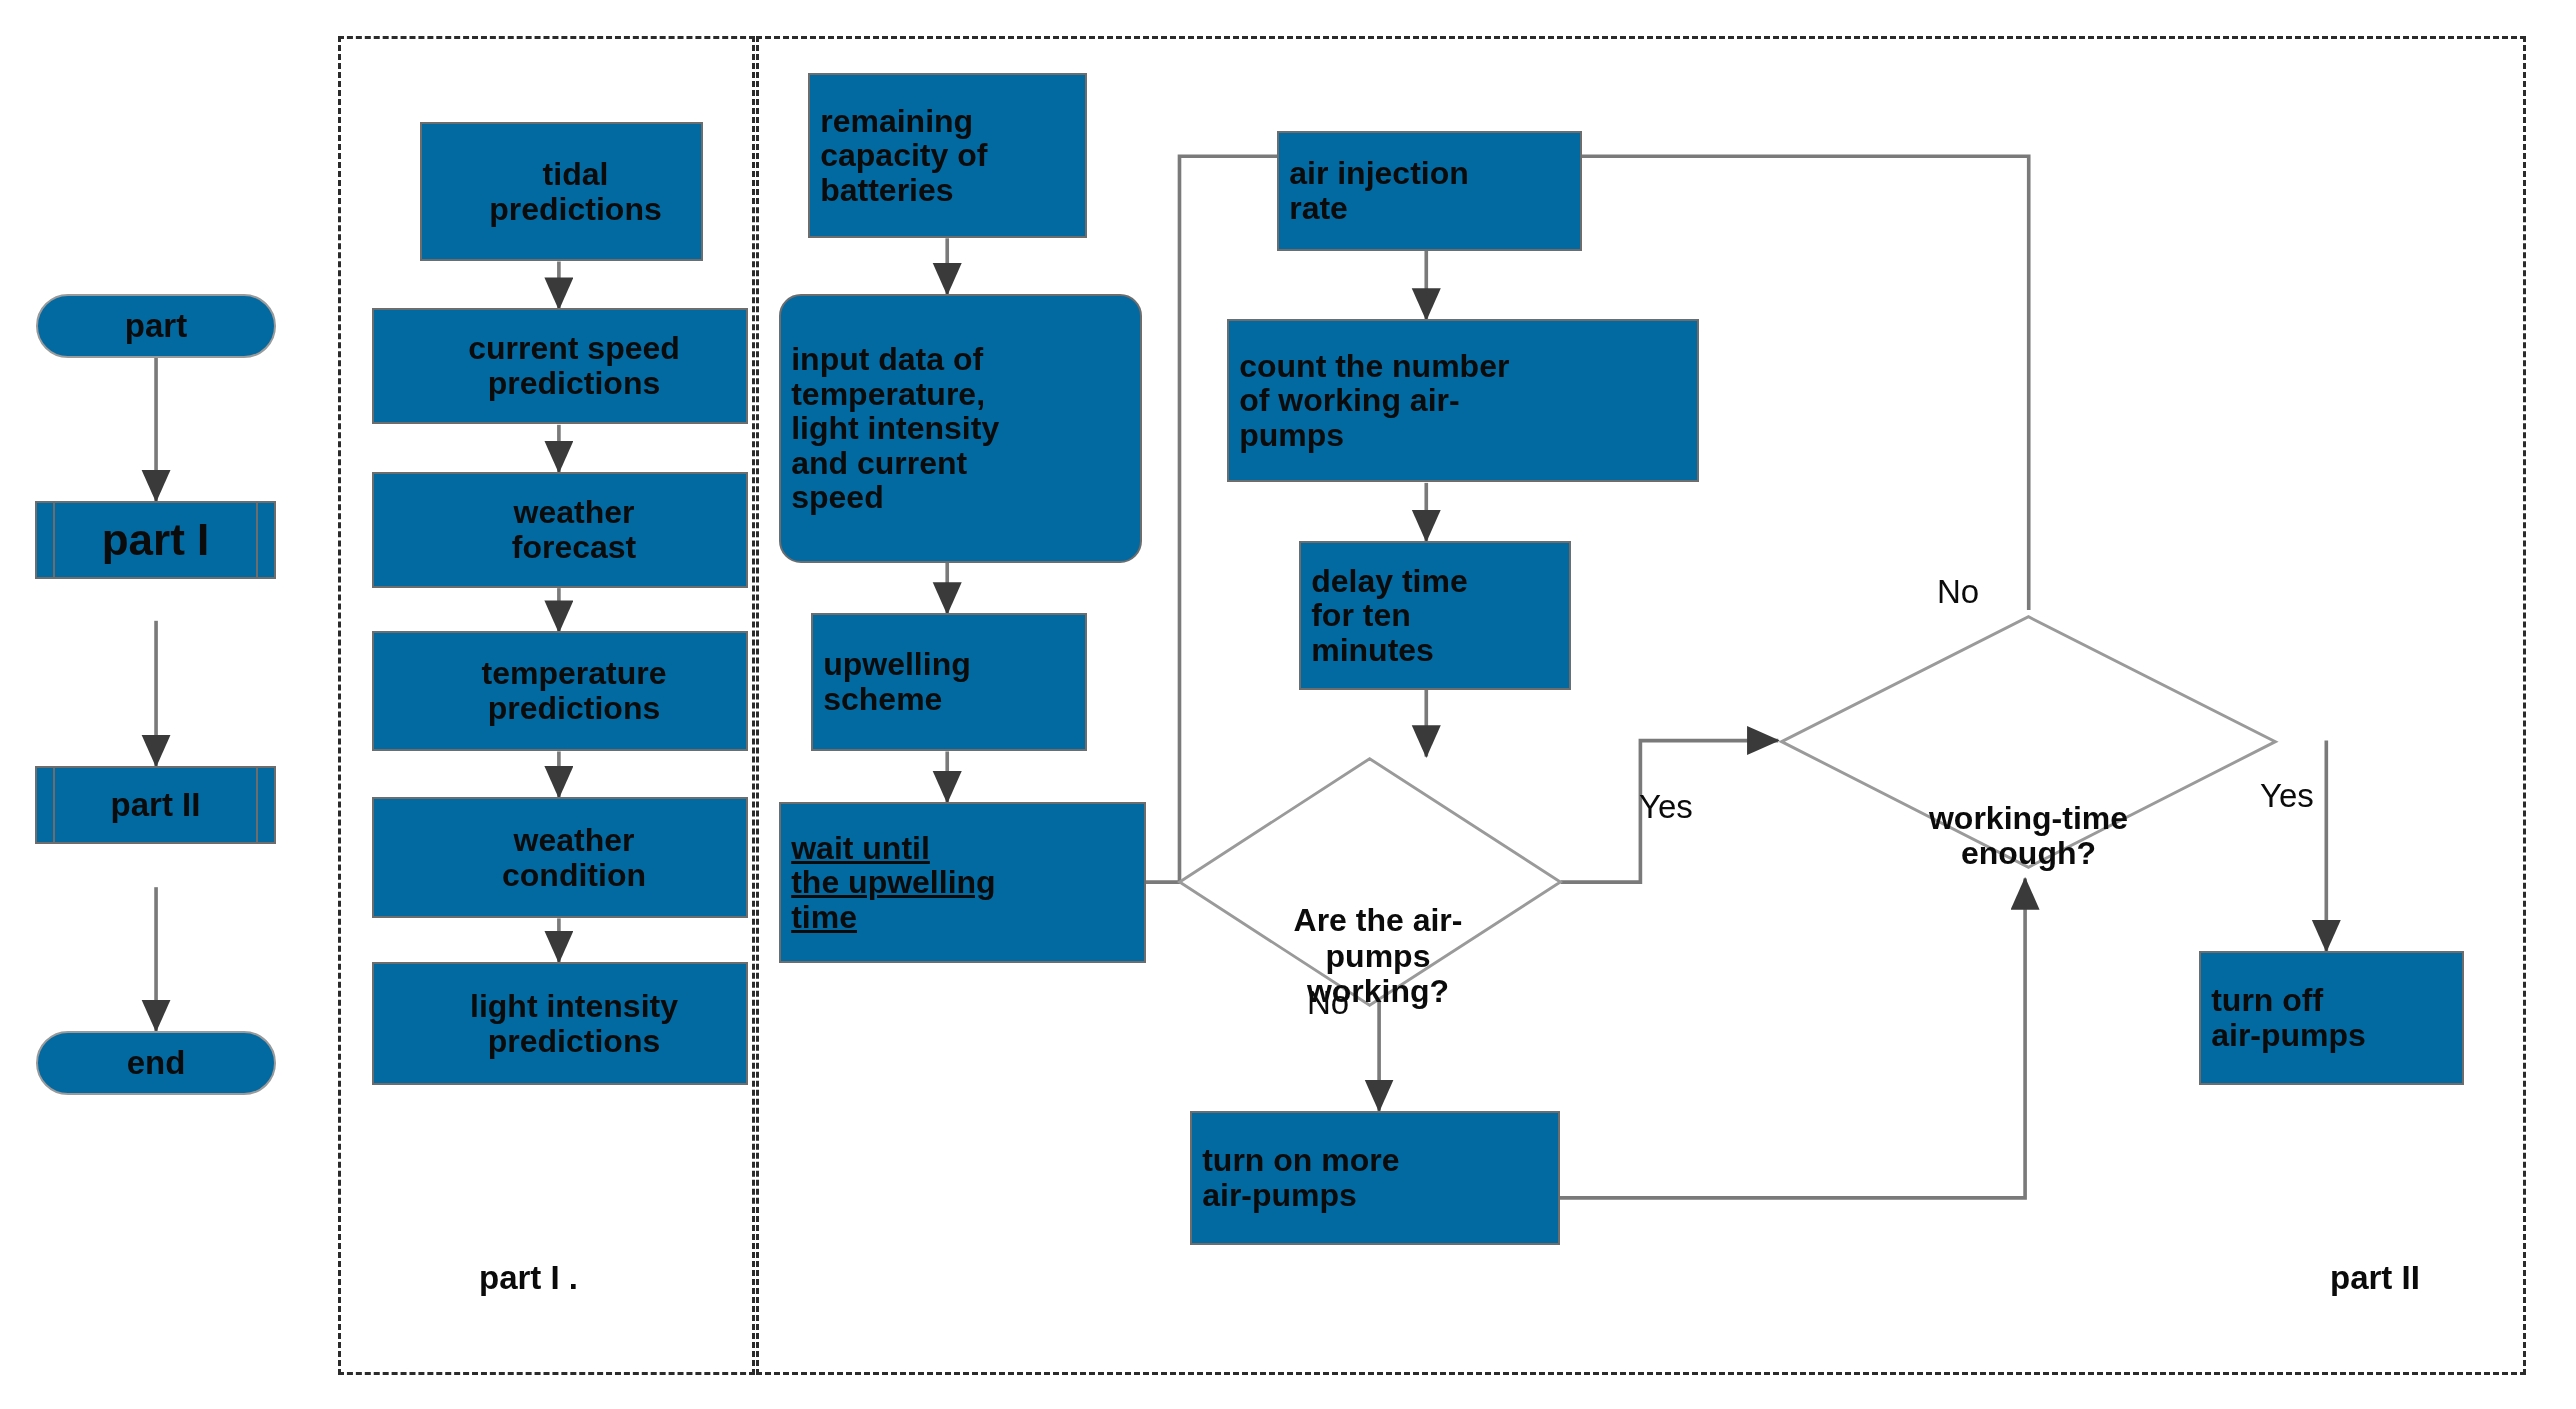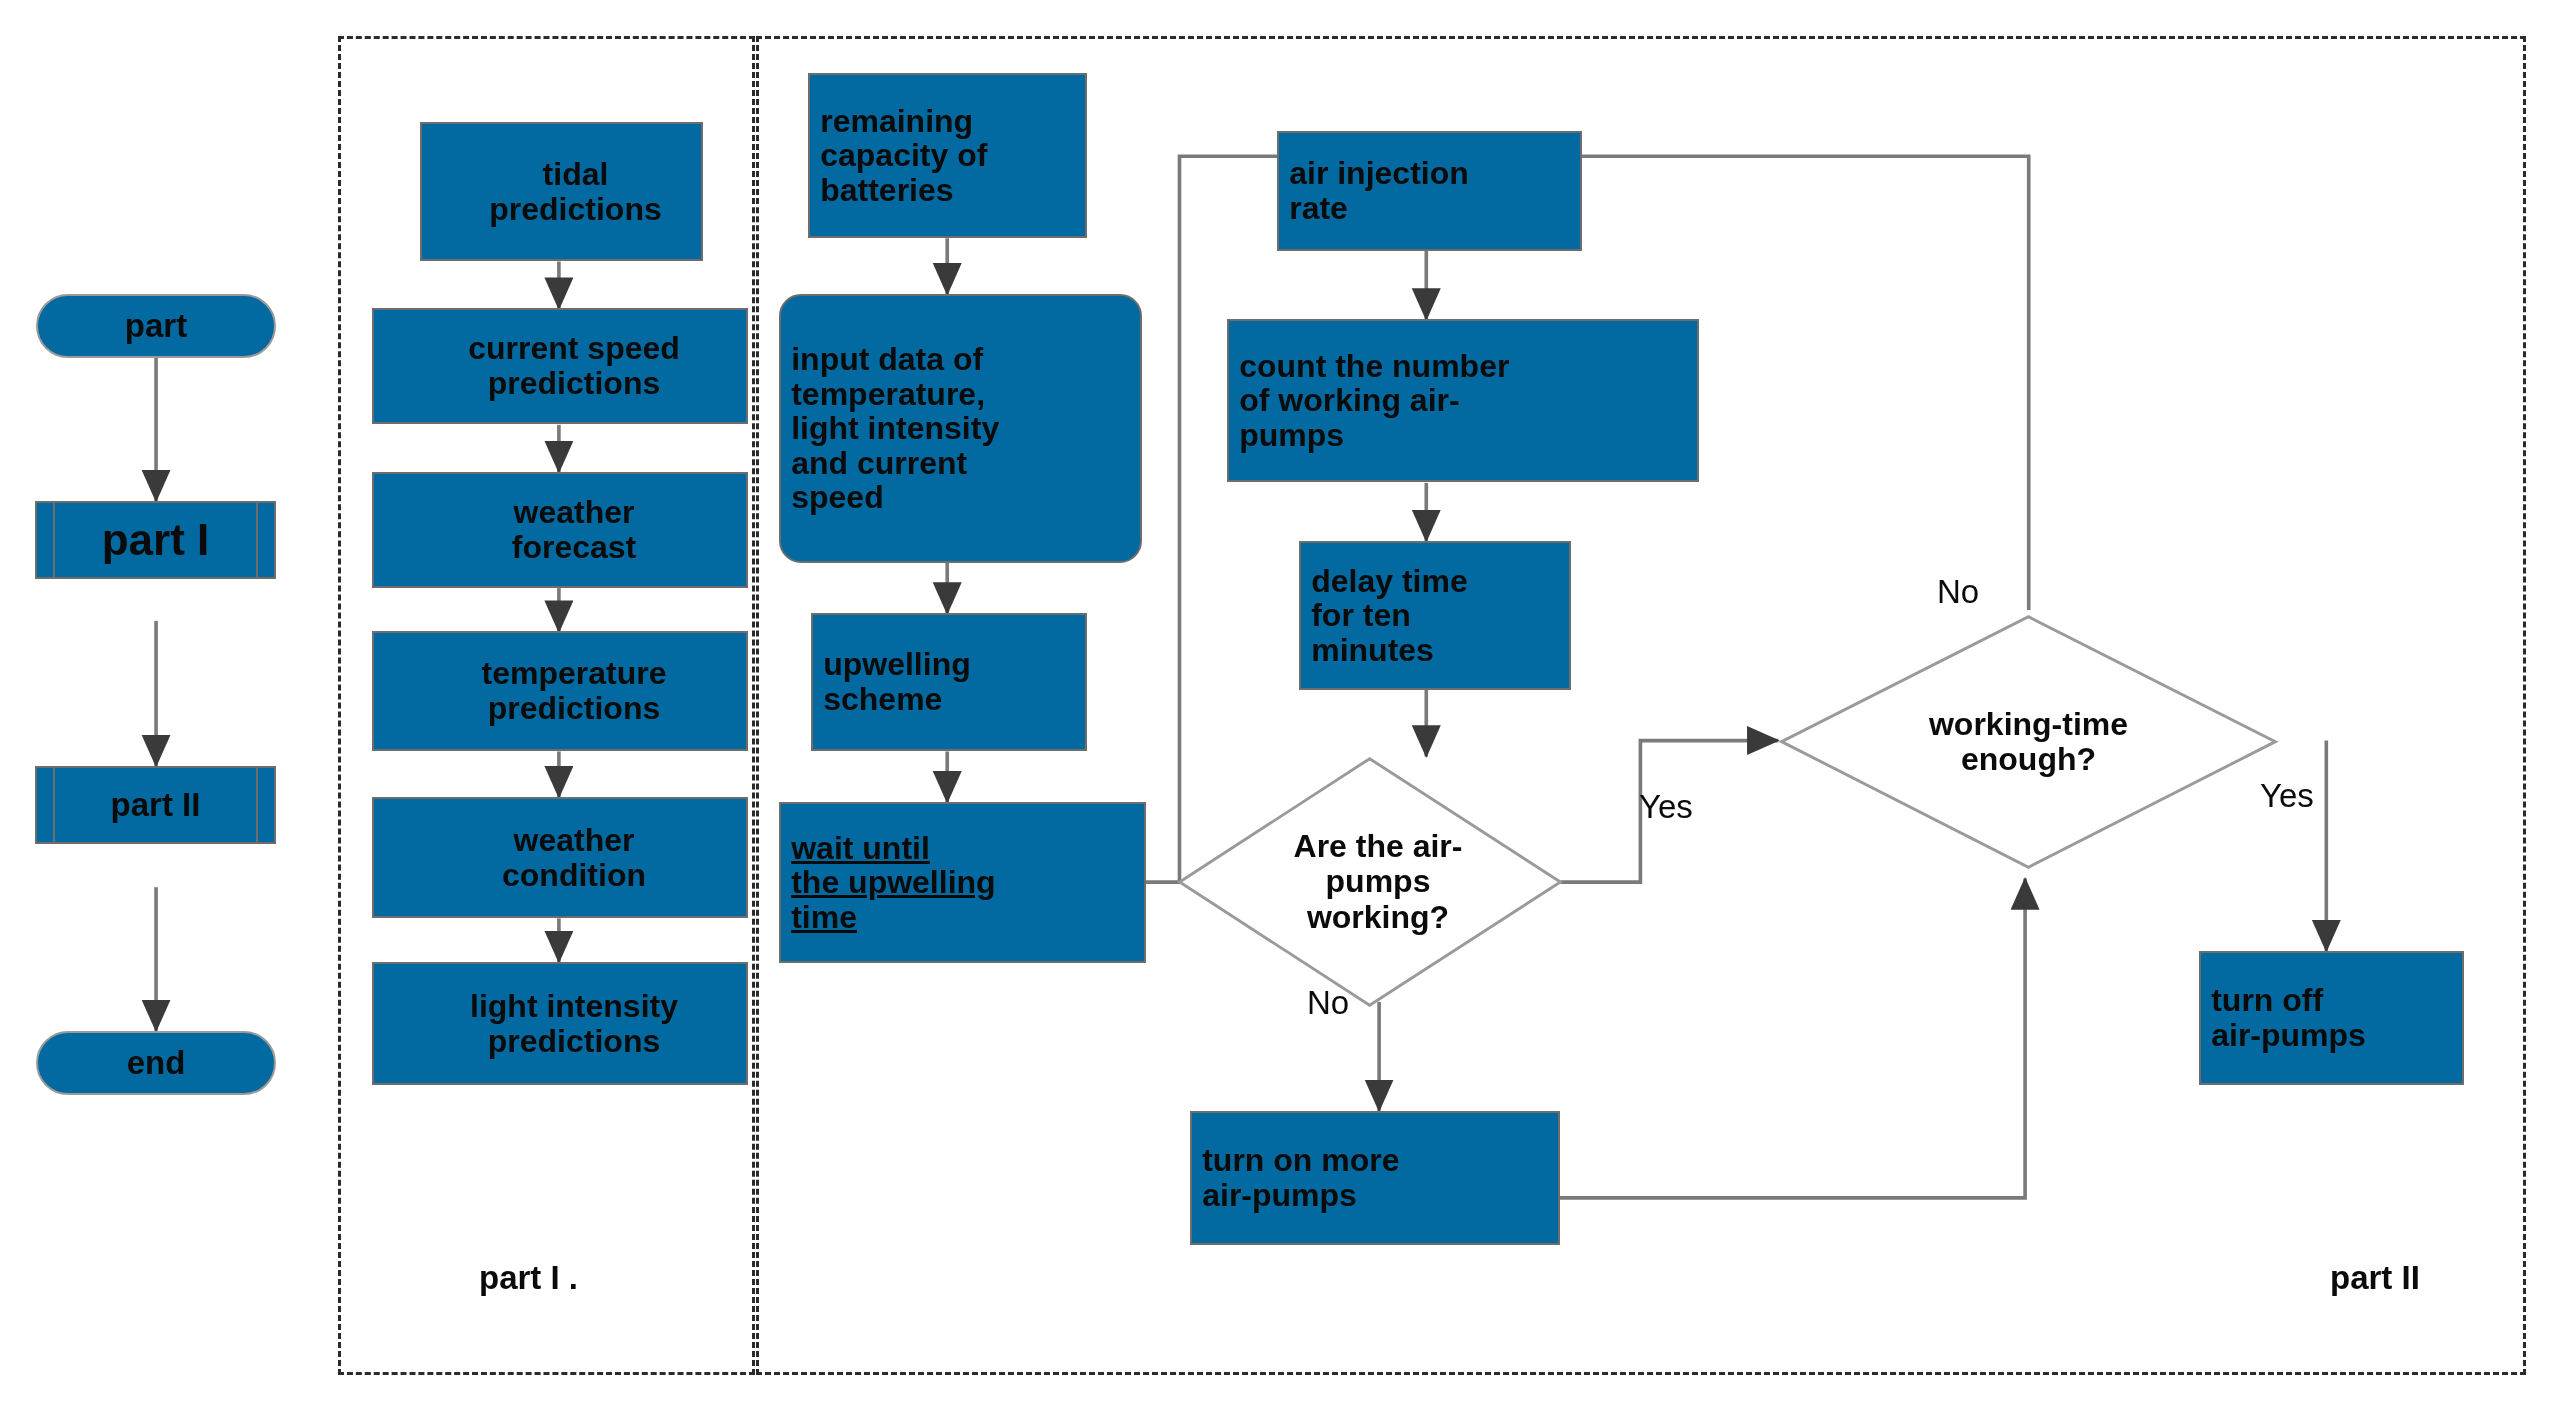--- a/index.html
+++ b/index.html
@@ -11,21 +11,21 @@
         display:flex;align-items:center;color:#0b0b0b;font-weight:700;line-height:1.08;}
   .node.center{justify-content:center;text-align:center;padding-left:28px;}
   .node.left{justify-content:flex-start;text-align:left;padding-left:10.2px;}
   .term{border-radius:65px;border:2.2px solid #9a9a9a;justify-content:center;text-align:center;font-weight:700;}
   .predef{border:2.2px solid #6d6d6d;justify-content:center;text-align:center;}
   .predef::before,.predef::after{content:"";position:absolute;top:0;bottom:0;width:0;border-left:2.2px solid #6d6d6d;}
   .predef::before{left:16px;}
   .predef::after{right:16px;}
 
   .dia{position:absolute;color:#0b0b0b;font-weight:700;line-height:1.1;text-align:center;
-       display:flex;align-items:center;justify-content:center;}
+       display:flex;align-items:flex-end;justify-content:center;}
   .dia .dtxt{position:relative;z-index:2;}
 
   .elabel{position:absolute;color:#0b0b0b;font-weight:400;white-space:nowrap;}
   .grouplabel{position:absolute;color:#0b0b0b;font-weight:700;white-space:nowrap;}
   .dashbox{position:absolute;box-sizing:border-box;border:3.6px dashed #2b2b2b;}
 </style>
 </head>
 <body>
 
 <div id="canvas">

